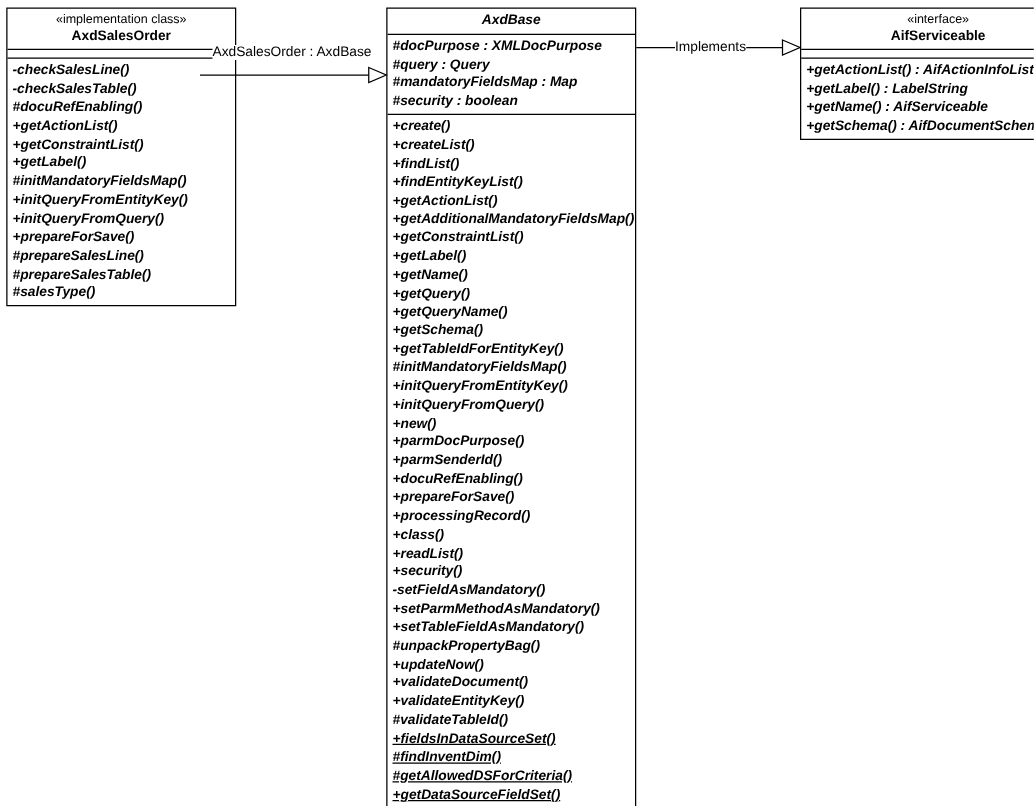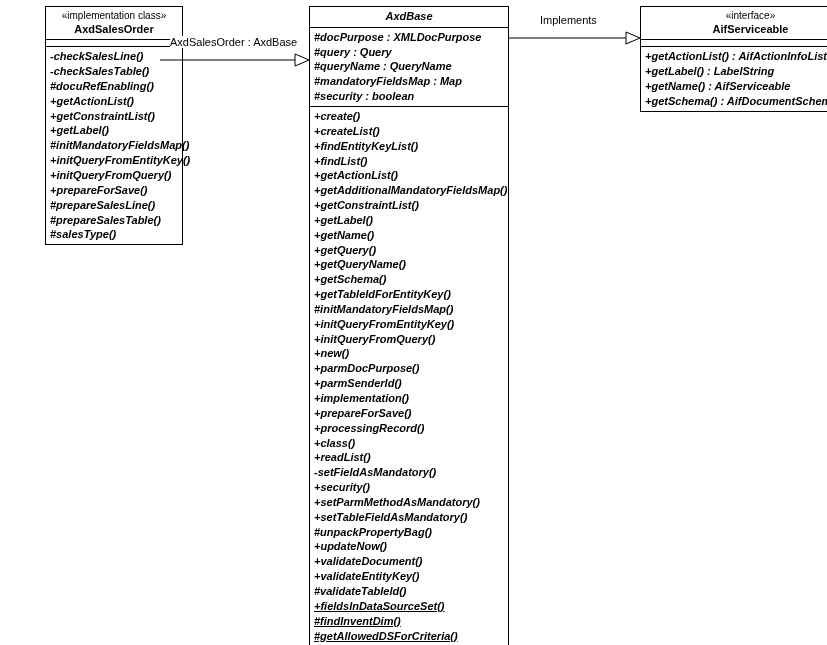--- a/index.html
+++ b/index.html
@@ -50,21 +50,21 @@
     background: #fff;
   }
   svg.connector {
     position: absolute;
     overflow: visible;
   }
 </style>
 </head>
 <body>
 
-<div class="uml-class" style="left:5px; top:6px; width:138px;margin-left:40px;">
+<div class="uml-class" style="left:5px; top:6px; width:184px;">
   <div class="uml-name">
     <span class="stereotype">«implementation class»</span>
     <span class="class-name">AxdSalesOrder</span>
   </div>
   <div class="uml-section" style="height:2px;"></div>
   <div class="uml-section" id="ops-axdSalesOrder">
       <div class="uml-member">-checkSalesLine()</div>
       <div class="uml-member">-checkSalesTable()</div>
       <div class="uml-member">#docuRefEnabling()</div>
       <div class="uml-member">+getActionList()</div>
@@ -80,51 +80,50 @@
     </div>
 </div>
 
 <div class="uml-class" style="left:309px; top:6px; width:200px;">
   <div class="uml-name">
     <span class="class-name italic">AxdBase</span>
   </div>
   <div class="uml-section" id="attrs-axdBase">
       <div class="uml-member">#docPurpose : XMLDocPurpose</div>
       <div class="uml-member">#query : Query</div>
-      <div class="uml-member">#queryName : QueryName</div>
       <div class="uml-member">#mandatoryFieldsMap : Map</div>
       <div class="uml-member">#security : boolean</div>
     </div>
   <div class="uml-section" id="ops-axdBase">
       <div class="uml-member">+create()</div>
       <div class="uml-member">+createList()</div>
+      <div class="uml-member">+findList()</div>
       <div class="uml-member">+findEntityKeyList()</div>
-      <div class="uml-member">+findList()</div>
       <div class="uml-member">+getActionList()</div>
       <div class="uml-member">+getAdditionalMandatoryFieldsMap()</div>
       <div class="uml-member">+getConstraintList()</div>
       <div class="uml-member">+getLabel()</div>
       <div class="uml-member">+getName()</div>
       <div class="uml-member">+getQuery()</div>
       <div class="uml-member">+getQueryName()</div>
       <div class="uml-member">+getSchema()</div>
       <div class="uml-member">+getTableIdForEntityKey()</div>
       <div class="uml-member">#initMandatoryFieldsMap()</div>
       <div class="uml-member">+initQueryFromEntityKey()</div>
       <div class="uml-member">+initQueryFromQuery()</div>
       <div class="uml-member">+new()</div>
       <div class="uml-member">+parmDocPurpose()</div>
       <div class="uml-member">+parmSenderId()</div>
-      <div class="uml-member">+implementation()</div>
+      <div class="uml-member">+docuRefEnabling()</div>
       <div class="uml-member">+prepareForSave()</div>
       <div class="uml-member">+processingRecord()</div>
       <div class="uml-member">+class()</div>
       <div class="uml-member">+readList()</div>
+      <div class="uml-member">+security()</div>
       <div class="uml-member">-setFieldAsMandatory()</div>
-      <div class="uml-member">+security()</div>
       <div class="uml-member">+setParmMethodAsMandatory()</div>
       <div class="uml-member">+setTableFieldAsMandatory()</div>
       <div class="uml-member">#unpackPropertyBag()</div>
       <div class="uml-member">+updateNow()</div>
       <div class="uml-member">+validateDocument()</div>
       <div class="uml-member">+validateEntityKey()</div>
       <div class="uml-member">#validateTableId()</div>
       <div class="uml-member underline">+fieldsInDataSourceSet()</div>
       <div class="uml-member underline">#findInventDim()</div>
       <div class="uml-member underline">#getAllowedDSForCriteria()</div>
@@ -149,13 +148,13 @@
 <svg class="connector" style="left:160px; top:50px; width:150px; height:20px;">
   <line x1="0" y1="10" x2="135" y2="10" stroke="#000" stroke-width="1"></line>
   <polygon points="135,4 149,10 135,16" fill="#fff" stroke="#000" stroke-width="1"></polygon>
 </svg>
 <div class="rel-label" style="left:170px; top:36px;">AxdSalesOrder : AxdBase</div>
 
 <svg class="connector" style="left:509px; top:28px; width:132px; height:20px;">
   <line x1="0" y1="10" x2="117" y2="10" stroke="#000" stroke-width="1"></line>
   <polygon points="117,4 131,10 117,16" fill="#fff" stroke="#000" stroke-width="1"></polygon>
 </svg>
-<div class="rel-label" style="left:540px; top:14px;">Implements</div>
+<div class="rel-label" style="left:540px; top:32px;">Implements</div>
 
 </body></html>

